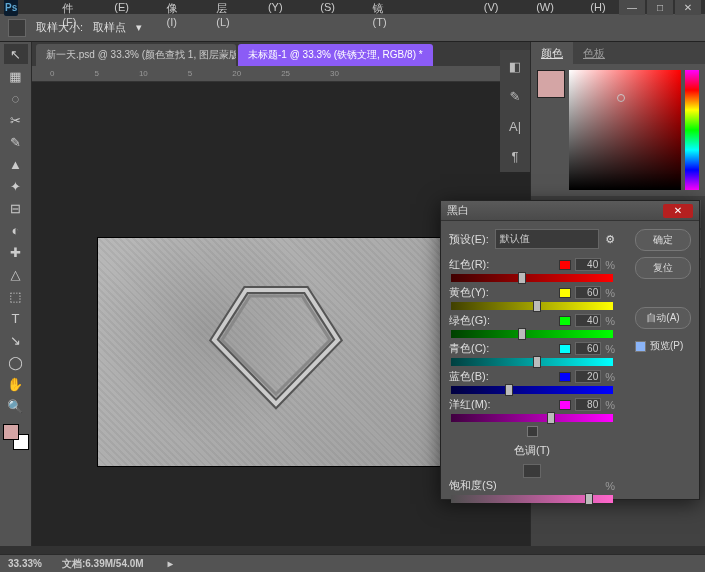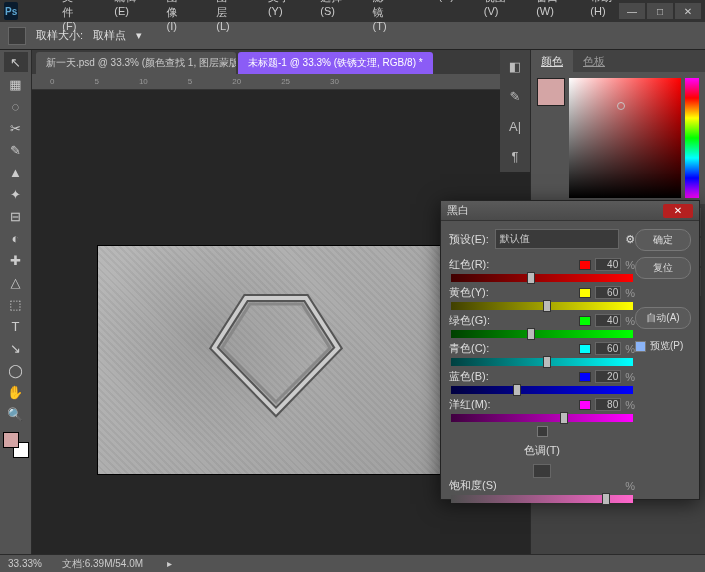--- a/index.html
+++ b/index.html
@@ -1,17 +1,17 @@
 <!DOCTYPE html>
 <html><head>
 <meta charset="utf-8">
 <style>
 * { margin: 0; padding: 0; box-sizing: border-box; font-family: "Microsoft YaHei", sans-serif; user-select: none; }
 body { width: 705px; height: 572px; background: #323232; overflow: hidden; position: relative; }
-.titlebar { height: 22px; background: #323232; display: flex; align-items: center; padding: 0 4px; }
+.titlebar { height: 14px; background: #323232; display: flex; align-items: center; padding: 0 4px; }
 .ps-logo { width: 18px; height: 18px; background: #0a1c2e; color: #5fa8d3; font-weight: bold; font-size: 10px; display: flex; align-items: center; justify-content: center; border-radius: 2px; margin-right: 8px; }
 .menu { display: flex; gap: 18px; margin-left: 30px; }
 .menu span { color: #ccc; font-size: 11px; padding: 2px 6px; cursor: default; }
 .win-controls { margin-left: auto; display: flex; gap: 2px; }
 .win-btn { width: 26px; height: 16px; background: #4a4a4a; color: #ccc; font-size: 10px; display: flex; align-items: center; justify-content: center; }
 .options-bar { height: 28px; background: #535353; border-bottom: 1px solid #222; display: flex; align-items: center; padding: 0 8px; gap: 10px; color: #ddd; font-size: 11px; }
 .opt-icon { width: 18px; height: 18px; background: #3a3a3a; border: 1px solid #666; }
 .main { display: flex; height: calc(572px - 22px - 28px - 18px); }
 .toolbar { width: 32px; background: #535353; border-right: 1px solid #2a2a2a; padding: 2px 0; display: flex; flex-direction: column; align-items: center; gap: 2px; }
 .tool { width: 24px; height: 20px; display: flex; align-items: center; justify-content: center; color: #ccc; font-size: 13px; cursor: pointer; }
@@ -37,27 +37,27 @@
 .panel-tab.active { background: #535353; color: #ddd; }
 .color-panel { padding: 6px; display: flex; gap: 4px; }
 .color-preview { width: 28px; height: 28px; background: #d4a5a5; border: 1px solid #222; }
 .color-field { flex: 1; height: 120px; background: linear-gradient(to right, #fff, #ff0000); position: relative; }
 .color-field::after { content:""; position:absolute; inset:0; background: linear-gradient(to top, #000, transparent); }
 .hue-strip { width: 14px; height: 120px; background: linear-gradient(to bottom, #f0f, #f00, #ff0, #0f0, #0ff, #00f, #f0f); }
 .layers-panel { flex: 1; background: #424242; padding: 4px; color: #ccc; font-size: 10px; }
 .layer-row { display: flex; align-items: center; gap: 6px; padding: 3px 2px; background: #535353; margin-bottom: 2px; }
 .layer-eye { width: 12px; }
 .layer-thumb { width: 28px; height: 22px; background: #888; border: 1px solid #222; }
-.statusbar { position: absolute; bottom: 0; left: 0; right: 0; height: 18px; background: #535353; color: #ccc; font-size: 10px; display: flex; align-items: center; padding: 0 8px; gap: 20px; border-top: 1px solid #2a2a2a; }
+.statusbar { position: absolute; bottom: 0; left: 0; right: 0; height: 18px; background: #535353; color: #ccc; font-size: 10px; display: flex; align-items: center; padding: 0 8px; gap: 20px; border-top: 1px solid #2a2a2a; font-weight: bold; }
 
 
 .dialog { position: absolute; left: 440px; top: 200px; width: 260px; height: 300px; background: #535353; border: 1px solid #222; box-shadow: 0 4px 20px rgba(0,0,0,0.6); z-index: 100; color: #ddd; font-size: 11px; }
 .dlg-title { height: 20px; background: linear-gradient(#5a5a5a,#4a4a4a); display: flex; align-items: center; padding: 0 6px; border-bottom: 1px solid #333; }
 .dlg-close { margin-left: auto; width: 30px; height: 14px; background: #b52020; color: #fff; font-size: 10px; display: flex; align-items: center; justify-content: center; border-radius: 2px; }
-.dlg-body { padding: 8px; display: flex; gap: 0; }
+.dlg-body { padding: 8px; display: flex; gap: 20px; }
 .dlg-left { flex: 1; }
 .dlg-right { width: 56px; display: flex; flex-direction: column; gap: 6px; }
 .dlg-btn { background: #5a5a5a; border: 1px solid #777; border-radius: 10px; padding: 3px 4px; text-align: center; font-size: 10px; }
 .preset-row { display: flex; align-items: center; gap: 6px; margin-bottom: 8px; }
 .preset-select { flex: 1; background: #3a3a3a; border: 1px solid #666; padding: 2px 4px; font-size: 10px; color: #ccc; }
 .slider-row { margin-bottom: 3px; }
 .slider-label { display: flex; align-items: center; gap: 4px; margin-bottom: 2px; }
 .slider-swatch { width: 12px; height: 10px; border: 1px solid #333; margin-left: auto; }
 .slider-val { width: 26px; background: #3a3a3a; border: 1px solid #666; text-align: right; padding: 0 2px; font-size: 10px; color: #ccc; }
 .slider-pct { color: #999; }

